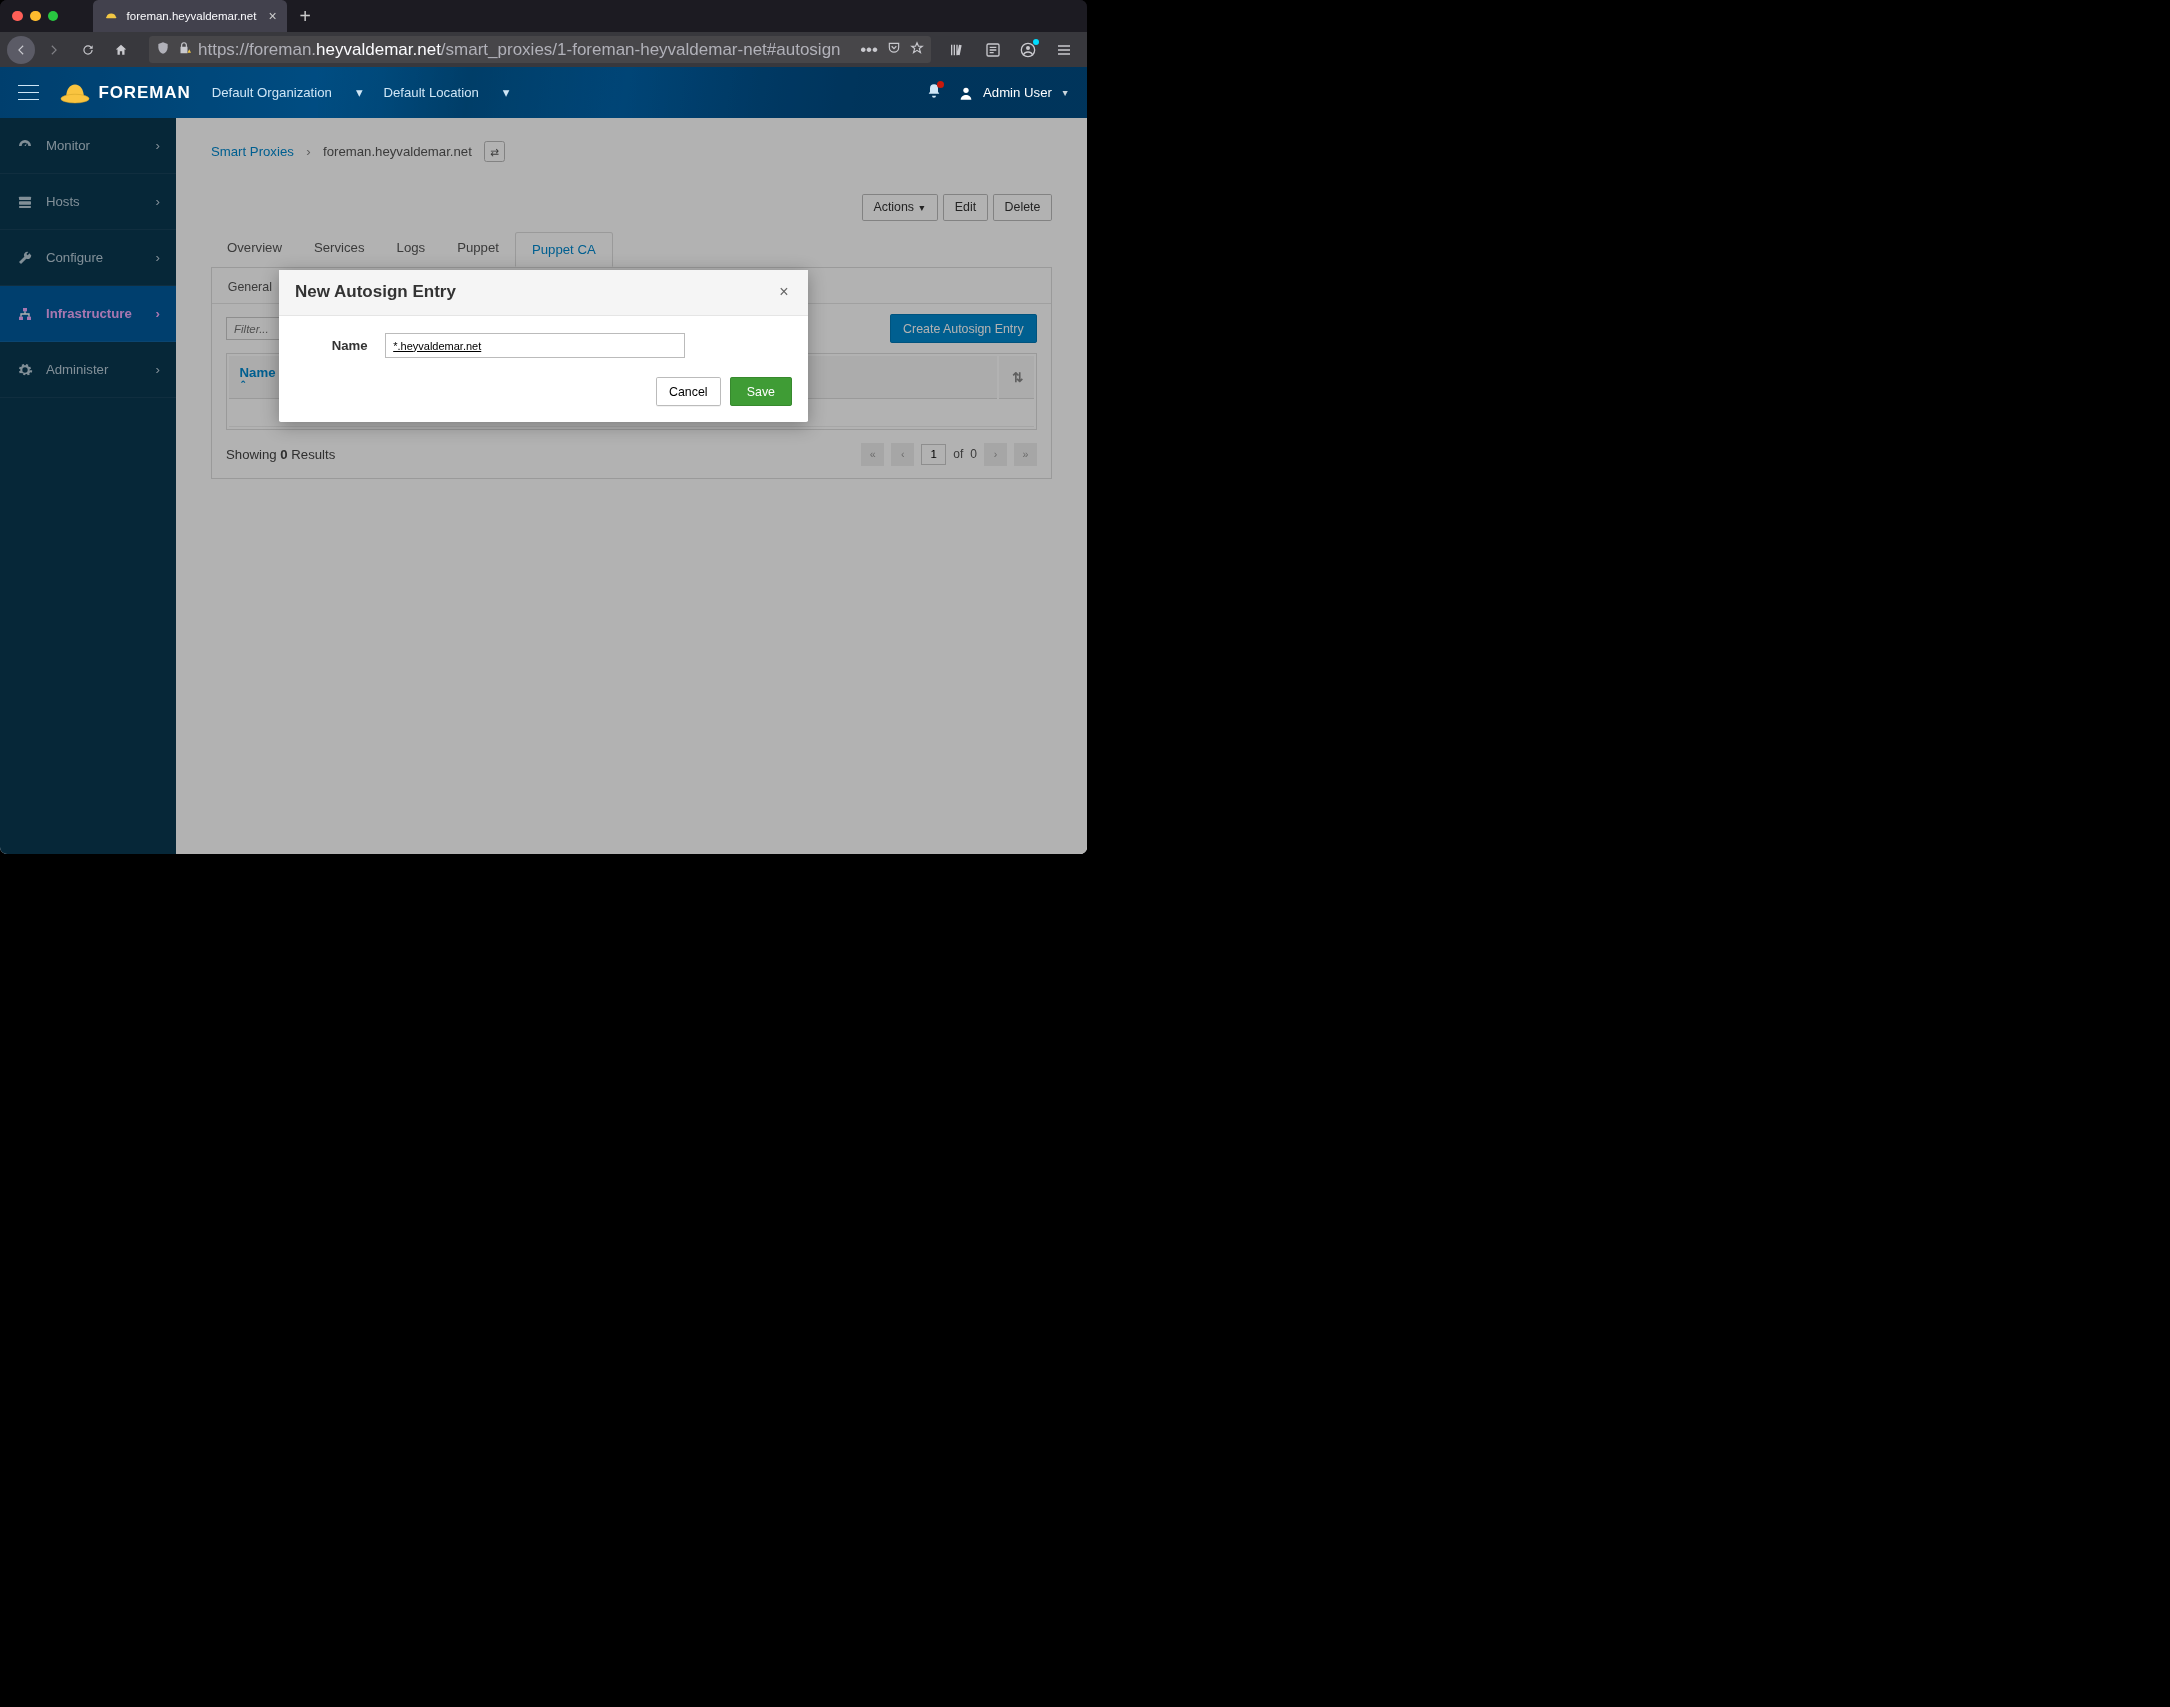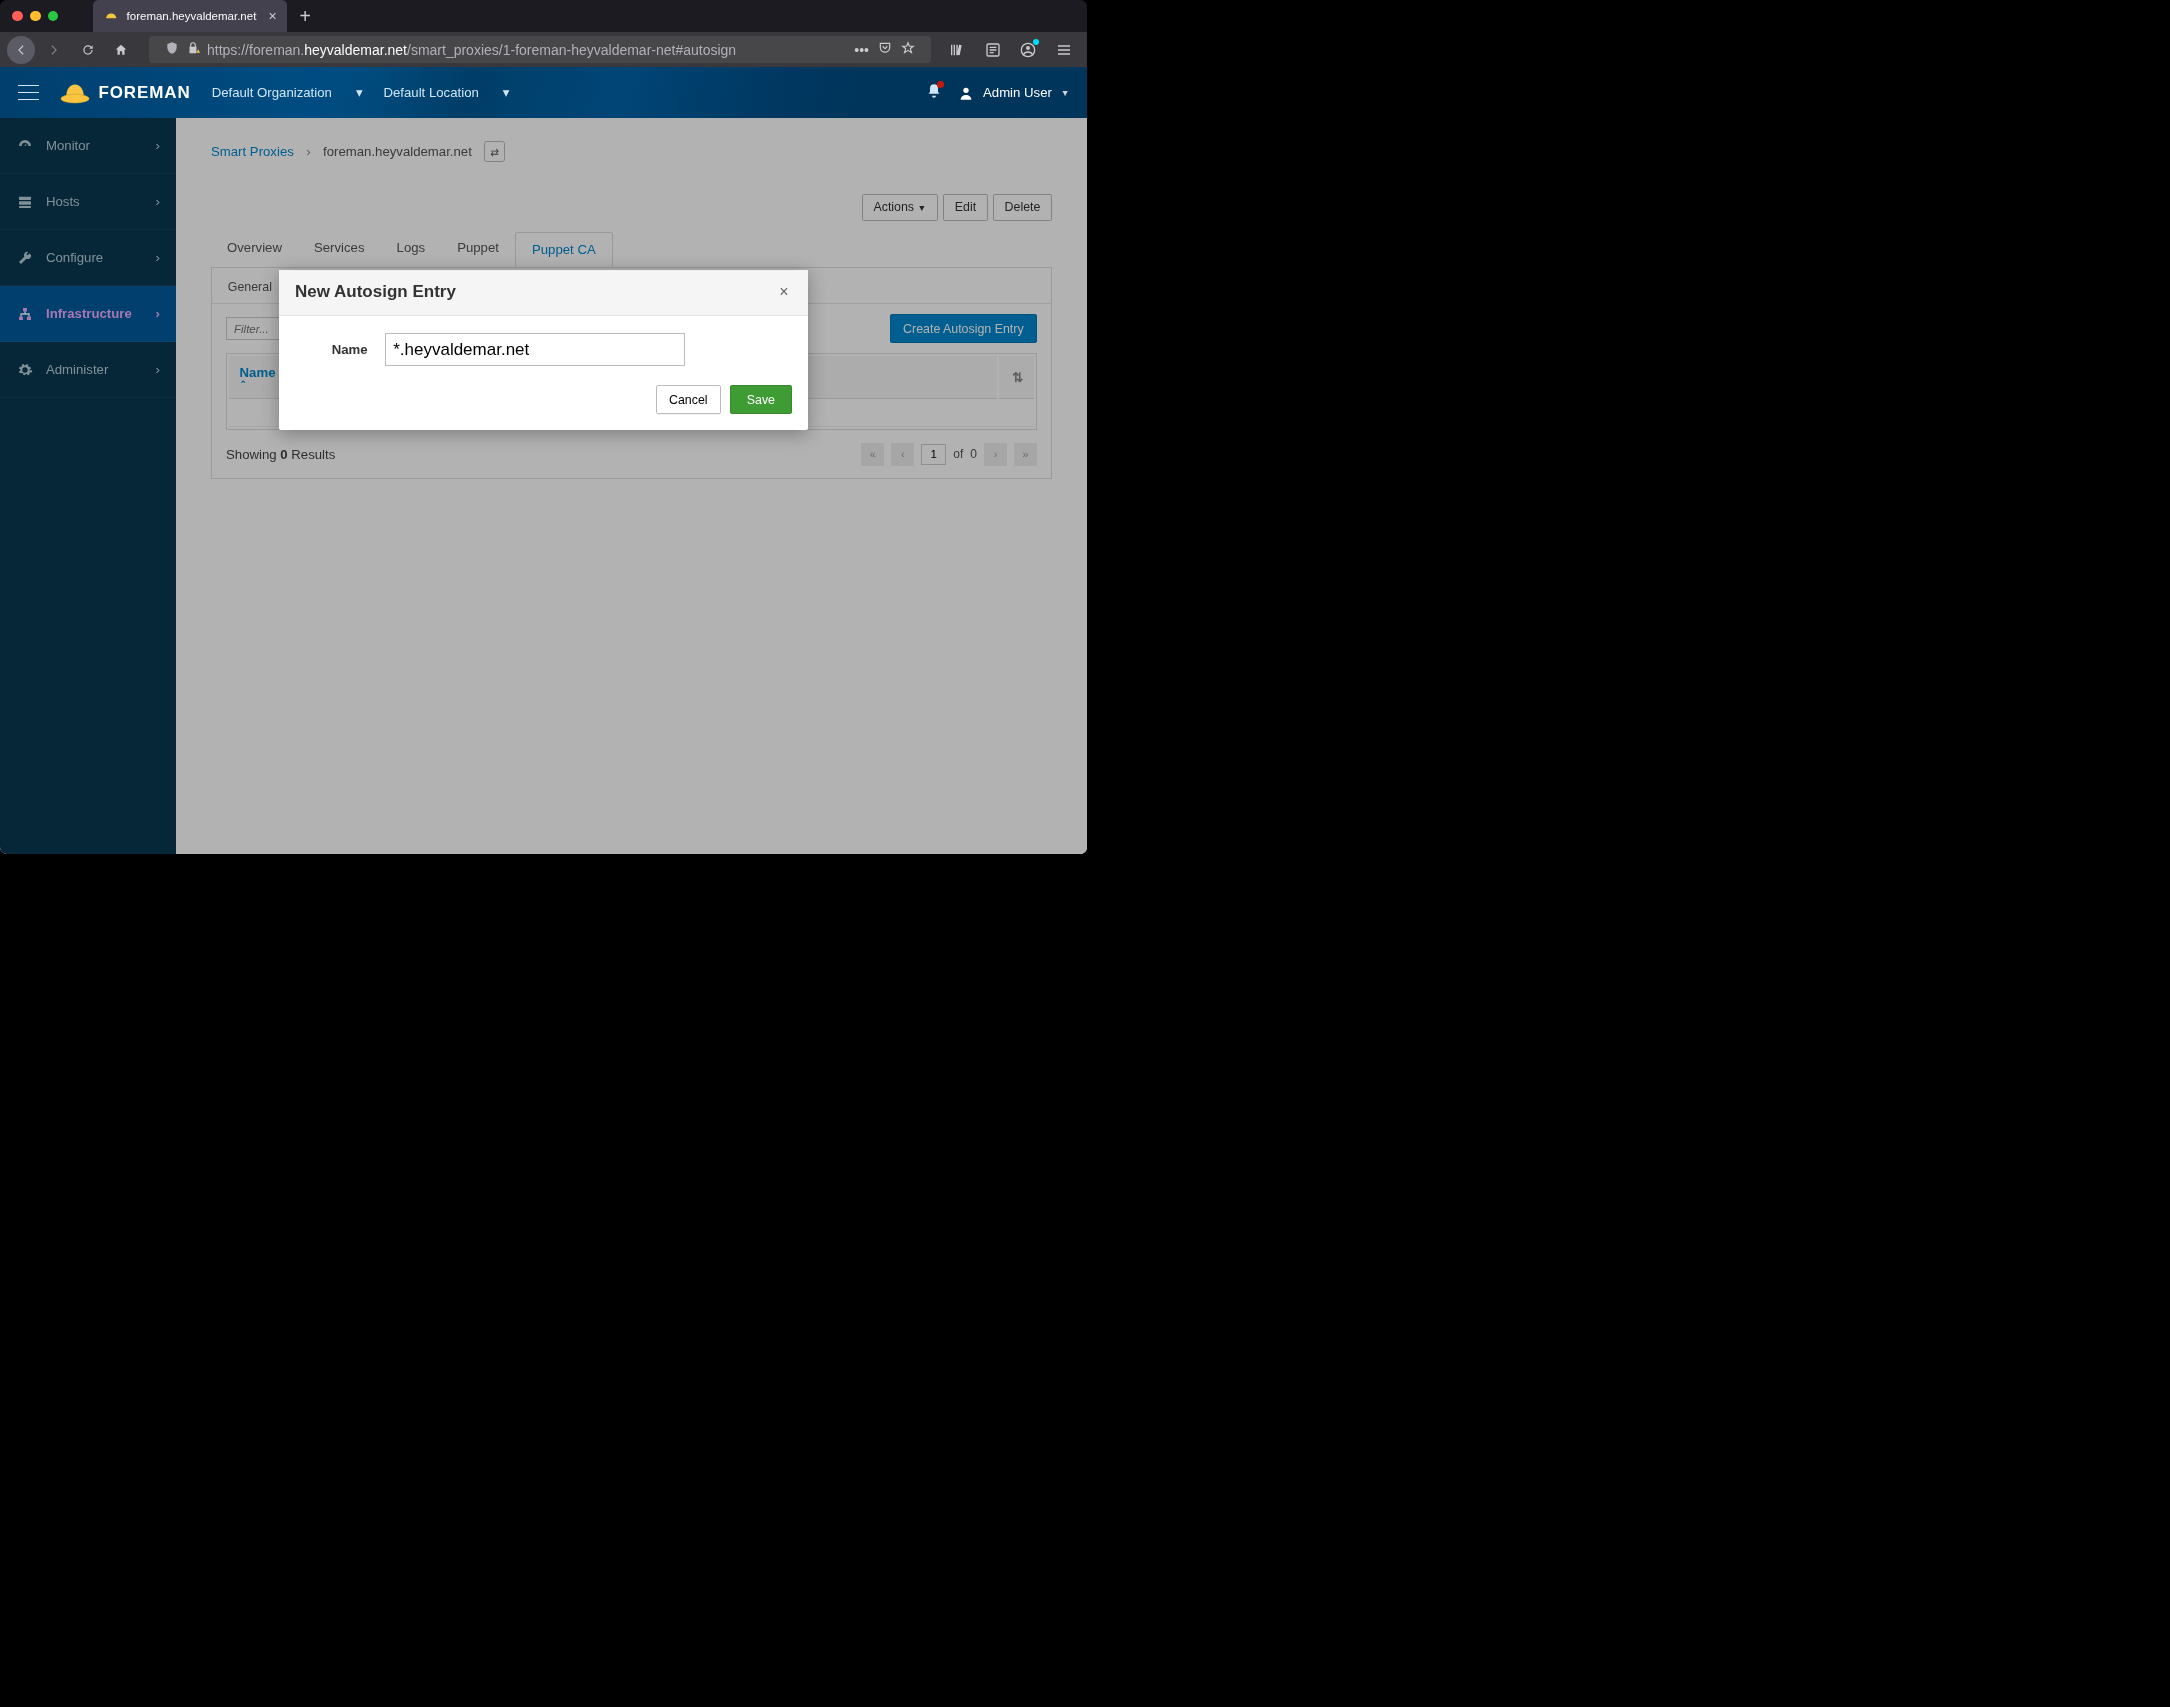--- a/index.html
+++ b/index.html
@@ -17,21 +17,21 @@
 .browser-tab { background: #42414d; color: #fbfbfe; height: 32px; display: flex; align-items: center; padding: 0 10.6px; gap: 8.8px; font-size: 11.5px; border-top-left-radius: 5.3px; border-top-right-radius: 5.3px; min-width: 194px; }
 .tab-favicon { width: 14px; height: 14px; display:flex; align-items:center; justify-content:center; }
 .tab-close { font-size: 14px; color: #ccc; margin-left: auto; cursor: pointer; }
 .new-tab { color: #ccc; font-size: 19.4px; padding: 0 12.4px; cursor: pointer; }
 
 
 .browser-toolbar { height: 35px; background: #38383d; display: flex; align-items: center; padding: 0 7px; gap: 5.3px; }
 .nav-btn { width: 28px; height: 28px; border-radius: 3.5px; display: flex; align-items: center; justify-content: center; color: #c9c9ce; cursor: pointer; }
 .nav-btn.back { background: #5b5b66; border-radius: 50%; }
 .nav-btn svg { width: 14px; height: 14px; }
-.url-bar { flex: 1; margin: 0 8.8px; height: 26.5px; background: #474649; border-radius: 3.5px; display: flex; align-items: center; padding: 0 16px; color: #b1b1b9; font-size: 14px; gap: 7px; }
+.url-bar { flex: 1; margin: 0 8.8px; height: 26.5px; background: #474649; border-radius: 3.5px; display: flex; align-items: center; padding: 0 7px; color: #b1b1b9; font-size: 17px; gap: 7px; }
 .url-icons-left { display: flex; gap: 7px; align-items: center; }
 .url-text { flex: 1; white-space: nowrap; overflow: hidden; }
 .url-text .hl { color: #fbfbfe; }
 .url-icons-right { display: flex; gap: 8.8px; align-items: center; color: #c9c9ce; }
 .right-icons { display: flex; gap: 10.6px; align-items: center; color: #c9c9ce; padding-right: 3.5px; }
 .right-icons .icon-btn { width: 25px; height: 25px; display:flex; align-items:center; justify-content:center; cursor:pointer; position:relative; }
 .blue-dot { position: absolute; top: 1.8px; right: 1.8px; width: 6.2px; height: 6.2px; border-radius: 50%; background: #0df; }
 
 
 .page { position: relative; width: 100%; height: calc(100% - 67px); background: #fff; }
@@ -93,21 +93,21 @@
 .pager .oftxt { font-size:12px; color:#555; }
 
 
 .overlay { position:absolute; inset: 67px 0 0 0; background: rgba(0,0,0,0.30); display:flex; align-items:flex-start; justify-content:center; }
 .modal { width: 529px; background: #fff; border-radius: 1.8px; margin-top: 203px; box-shadow: 0 3.5px 17.6px rgba(0,0,0,0.3); }
 .modal-header { background: #f5f5f5; padding: 12.4px 16px; display:flex; align-items:center; border-bottom:0.9px solid #e5e5e5; }
 .modal-title { font-weight: bold; font-size: 17px; color:#333; }
 .modal-close { margin-left:auto; font-size: 16px; color:#666; cursor:pointer; padding: 0 3.5px; }
 .modal-body { padding: 17.6px 17.6px 8.8px 17.6px; display:flex; align-items:center; gap: 17.6px; }
 .modal-body label { font-weight: bold; font-size:13.2px; color:#333; width: 71px; text-align: right; }
-.modal-body input { flex:1; padding: 5.3px 7px; border:0.9px solid #bbb; font-size:17px; max-width: 300px; }
+.modal-body input { flex:1; padding: 5.3px 7px; border:0.9px solid #bbb; font-size:11px; max-width: 300px; text-decoration: underline; }
 .modal-footer { padding: 10.6px 16px 16px 16px; display:flex; justify-content:flex-end; gap: 8.8px; }
 .btn-cancel { background:#fff; border:0.9px solid #bbb; padding:6.2px 12.4px; font-size:12.4px; border-radius:1.8px; cursor:pointer; box-shadow: 0 0.9px 0 rgba(0,0,0,0.05); }
 .btn-save { background:#3f9c35; color:#fff; border:0.9px solid #37892e; padding:6.2px 16px; font-size:12.4px; border-radius:1.8px; cursor:pointer; font-weight:500; }
 
 svg { fill: currentColor; }
 </style>
 </head>
 <body>
 
 <div class="window">

